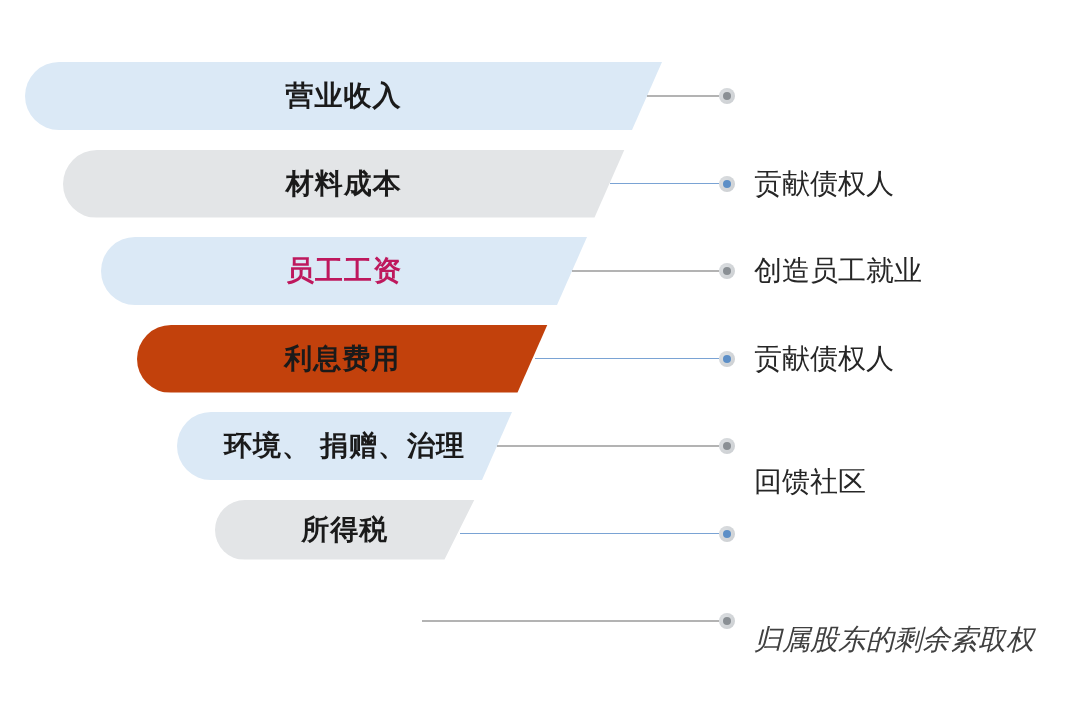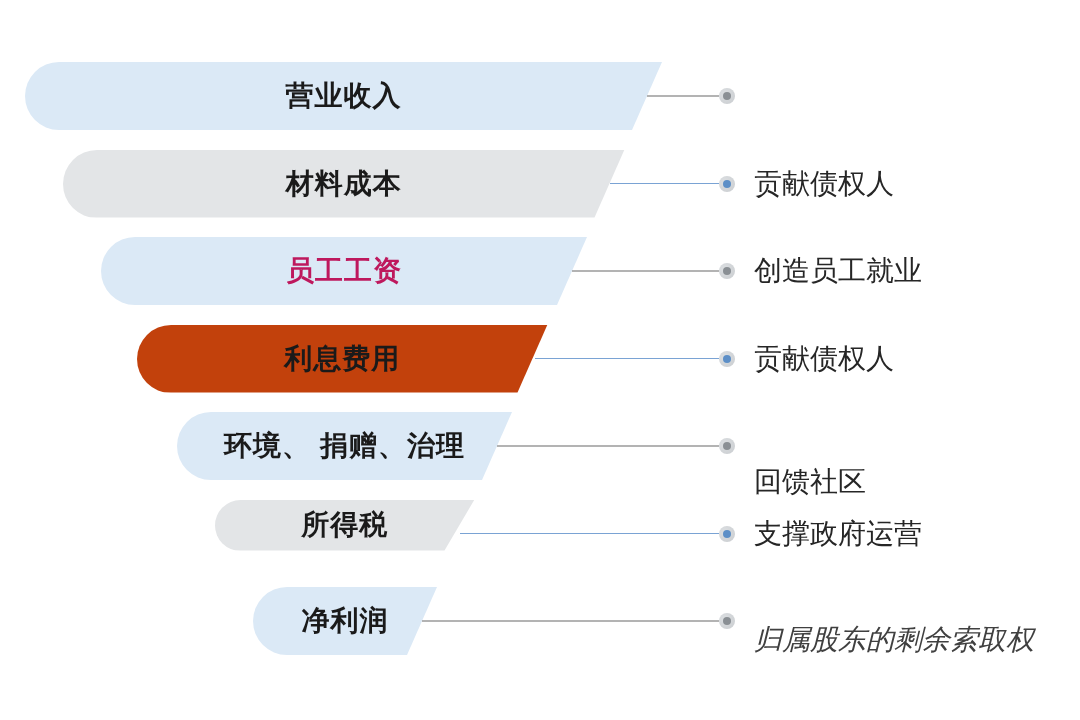--- a/index.html
+++ b/index.html
@@ -92,29 +92,25 @@
     </div>
     <div class="annotation" style="top: 358.5px; left: 754px; color: rgb(38, 38, 38);">贡献债权人</div>
     <div class="band" style="top: 412px; left: 177px; width: 335px; height: 68px; background: rgb(219, 233, 246);">
       <span class="band-label" style="color: rgb(26, 26, 26);">环境、 捐赠、治理</span>
     </div>
     <div class="connector-line" style="top: 445.25px; left: 497px; width: 222px; background: rgb(179, 179, 179);"></div>
     <div class="bullet" style="top: 438px; left: 719px; background: radial-gradient(circle at 35% 35%, rgb(220, 223, 226), rgb(201, 204, 207));">
       <div class="bullet-inner" style="background: rgb(138, 143, 148);"></div>
     </div>
     <div class="annotation" style="top: 446px; left: 754px; color: rgb(38, 38, 38); margin-top: 36px;">回馈社区</div>
-    <div class="band" style="top: 499.5px; left: 215px; width: 259.5px; height: 51px; background: rgb(227, 229, 231);">
+    <div class="band" style="top: 499.5px; left: 215px; width: 259.5px; height: 60px; background: rgb(227, 229, 231);">
       <span class="band-label" style="color: rgb(26, 26, 26);">所得税</span>
     </div>
     <div class="connector-line" style="top: 532.75px; left: 459.5px; width: 259.5px; background: rgb(122, 163, 212);"></div>
     <div class="bullet" style="top: 525.5px; left: 719px; background: radial-gradient(circle at 35% 35%, rgb(220, 223, 226), rgb(201, 204, 207));">
       <div class="bullet-inner" style="background: rgb(93, 143, 199);"></div>
-    </div>
-    <div class="annotation" style="top: 533.5px; left: 754px; color: rgb(38, 38, 38);">支撑政府运营</div>
-    <div class="band" style="top: 587px; left: 253px; width: 184px; height: 68px; background: rgb(219, 233, 246);">
-      <span class="band-label" style="color: rgb(26, 26, 26);">净利润</span>
     </div>
     <div class="connector-line" style="top: 620.25px; left: 422px; width: 297px; background: rgb(179, 179, 179);"></div>
     <div class="bullet" style="top: 613px; left: 719px; background: radial-gradient(circle at 35% 35%, rgb(220, 223, 226), rgb(201, 204, 207));">
       <div class="bullet-inner" style="background: rgb(138, 143, 148);"></div>
     </div>
     <div class="annotation" style="top: 640px; left: 754px; color: #404040; font-style: italic;">归属股东的剩余索取权</div>
   </div>
 
 </body></html>

